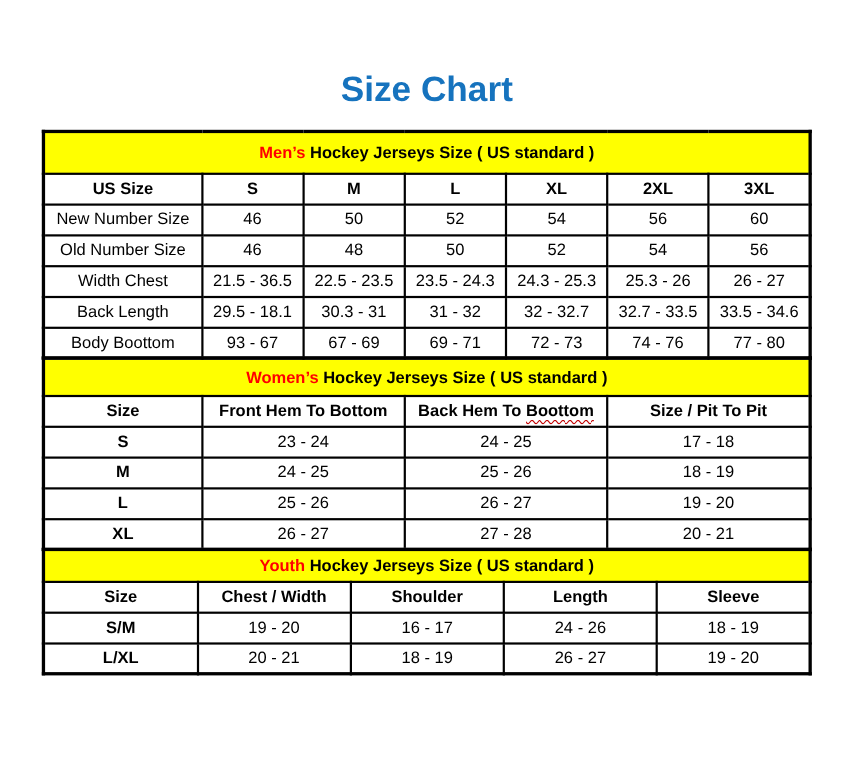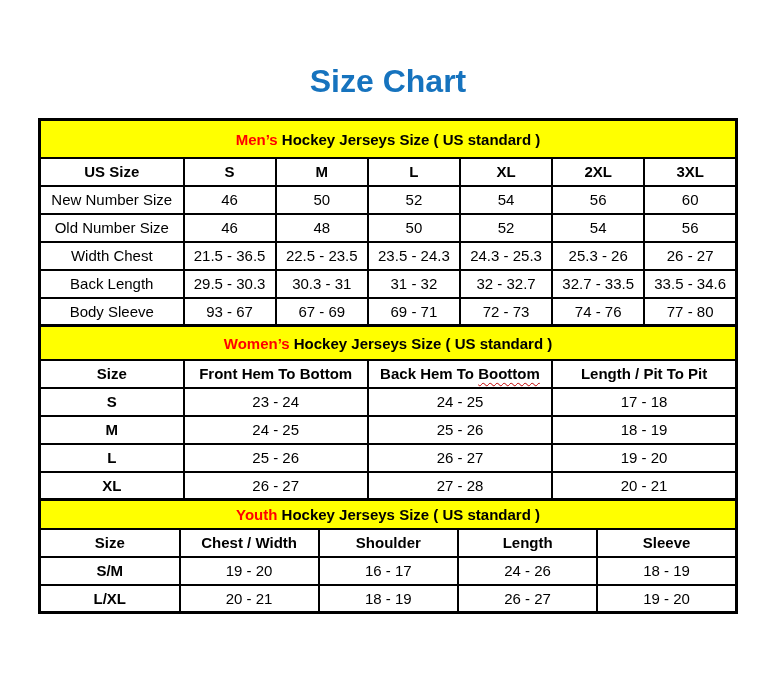--- a/index.html
+++ b/index.html
@@ -122,29 +122,29 @@
           <td class="rowlabel">Width Chest</td>
           <td class="value-cell">21.5 - 36.5</td>
           <td class="value-cell">22.5 - 23.5</td>
           <td class="value-cell">23.5 - 24.3</td>
           <td class="value-cell">24.3 - 25.3</td>
           <td class="value-cell">25.3 - 26</td>
           <td class="value-cell">26 - 27</td>
         </tr>
         <tr class="data-row">
           <td class="rowlabel">Back Length</td>
-          <td class="value-cell">29.5 - 30.3</td>
+          <td class="value-cell">29.5 - 18.1</td>
           <td class="value-cell">30.3 - 31</td>
           <td class="value-cell">31 - 32</td>
           <td class="value-cell">32 - 32.7</td>
           <td class="value-cell">32.7 - 33.5</td>
           <td class="value-cell">33.5 - 34.6</td>
         </tr>
         <tr class="data-row">
-          <td class="rowlabel">Body Sleeve</td>
+          <td class="rowlabel">Body Boottom</td>
           <td class="value-cell">93 - 67</td>
           <td class="value-cell">67 - 69</td>
           <td class="value-cell">69 - 71</td>
           <td class="value-cell">72 - 73</td>
           <td class="value-cell">74 - 76</td>
           <td class="value-cell">77 - 80</td>
         </tr>
       </tbody>
     </table>
     <table class="size-table tbl-womens">
@@ -155,21 +155,21 @@
         <col>
       </colgroup>
       <tbody>
         <tr class="banner-row">
           <td class="banner-cell" colspan="4"><span class="banner-red">Women’s</span><span> Hockey Jerseys Size ( US standard )</span></td>
         </tr>
         <tr class="header-row">
           <td class="header-cell">Size</td>
           <td class="header-cell">Front Hem To Bottom</td>
           <td class="header-cell">Back Hem To <span class="squiggle">Boottom</span></td>
-          <td class="header-cell">Length / Pit To Pit</td>
+          <td class="header-cell">Size / Pit To Pit</td>
         </tr>
         <tr class="data-row">
           <td class="rowlabel">S</td>
           <td class="value-cell">23 - 24</td>
           <td class="value-cell">24 - 25</td>
           <td class="value-cell">17 - 18</td>
         </tr>
         <tr class="data-row">
           <td class="rowlabel">M</td>
           <td class="value-cell">24 - 25</td>

